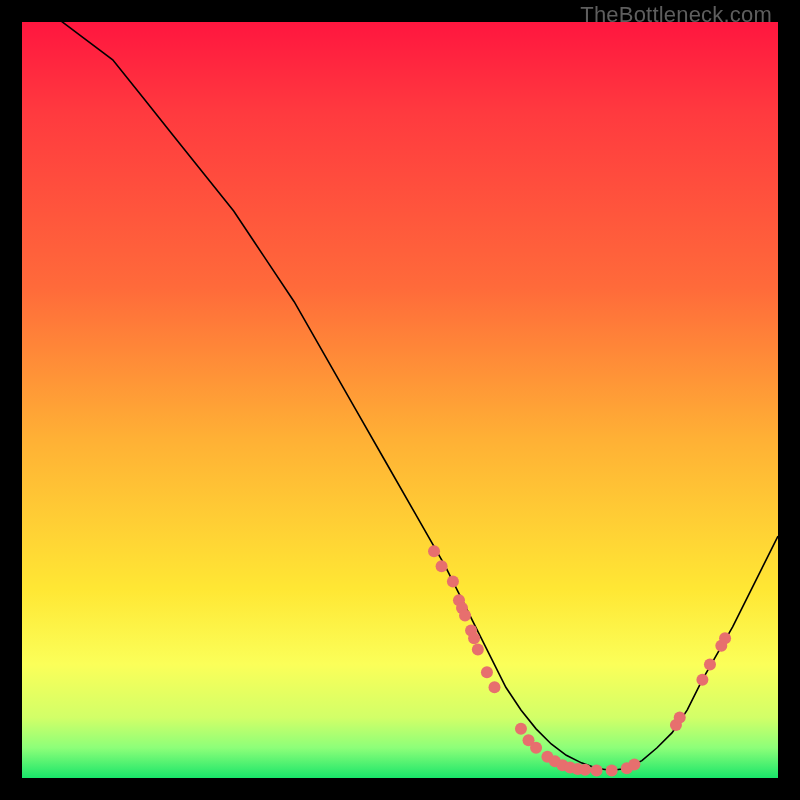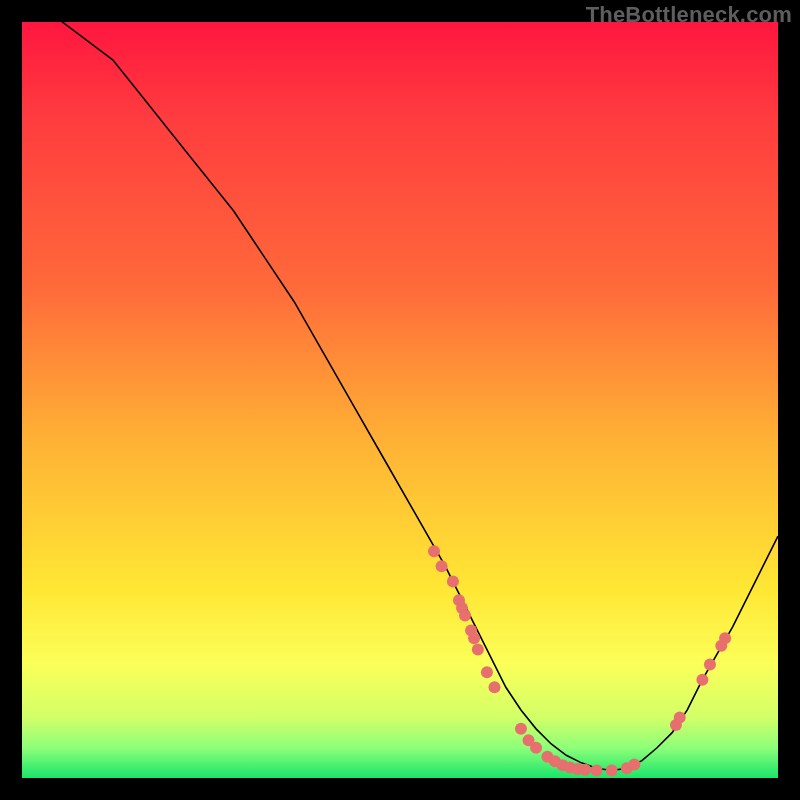--- a/index.html
+++ b/index.html
@@ -13,24 +13,24 @@
   }
   .frame {
     position: relative;
     width: 800px;
     height: 800px;
     background: #000;
   }
   .watermark {
     position: absolute;
     top: 2px;
-    right: 8px;
+    right: 28px;
     color: #5e5e5e;
     font-size: 22px;
-    font-weight: 700;
+    font-weight: 400;
     letter-spacing: 0.2px;
     z-index: 50;
     pointer-events: none;
   }
   .plot-area {
     position: absolute;
     left: 22px;
     top: 22px;
     width: 756px;
     height: 756px;

